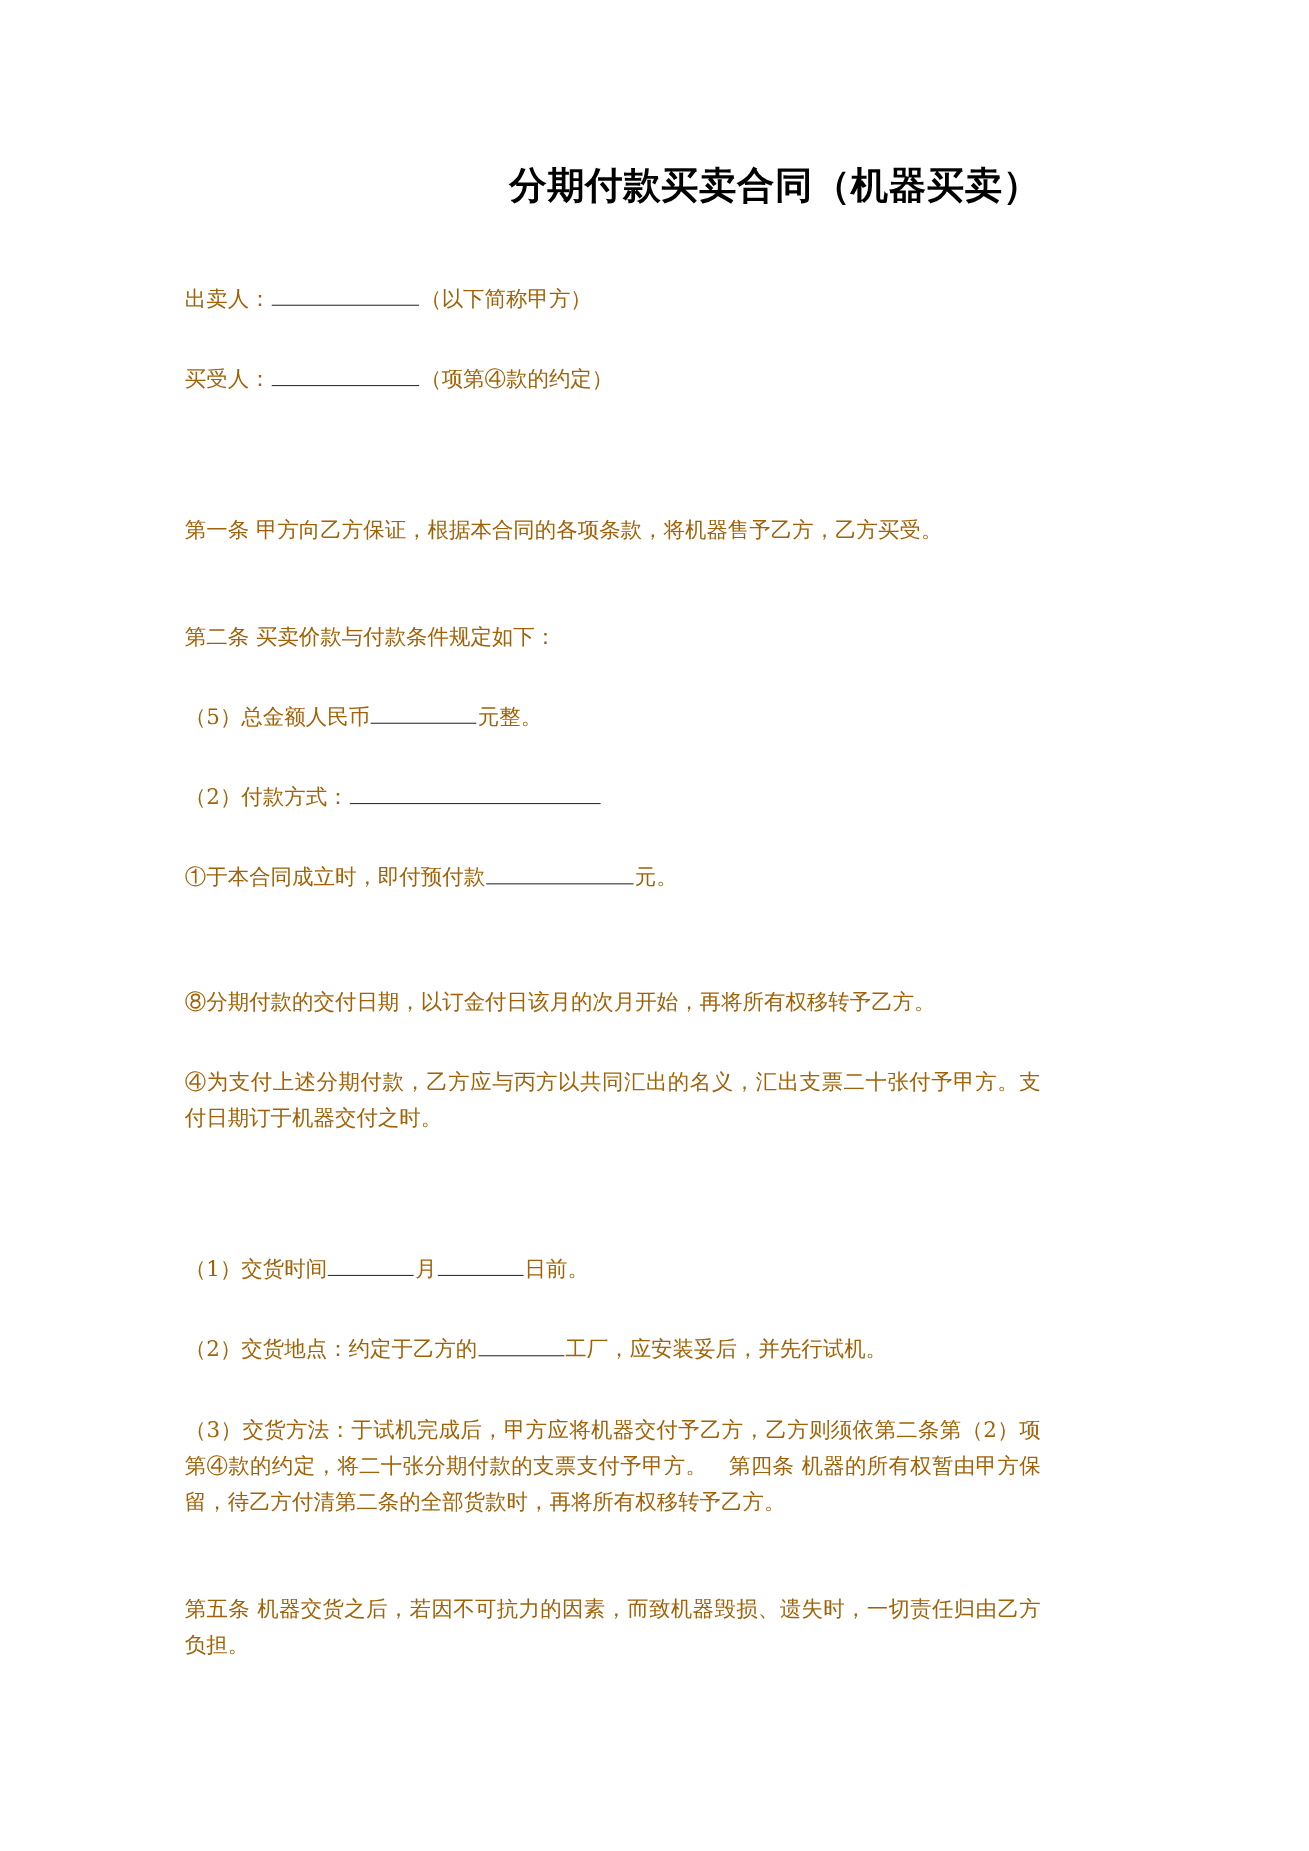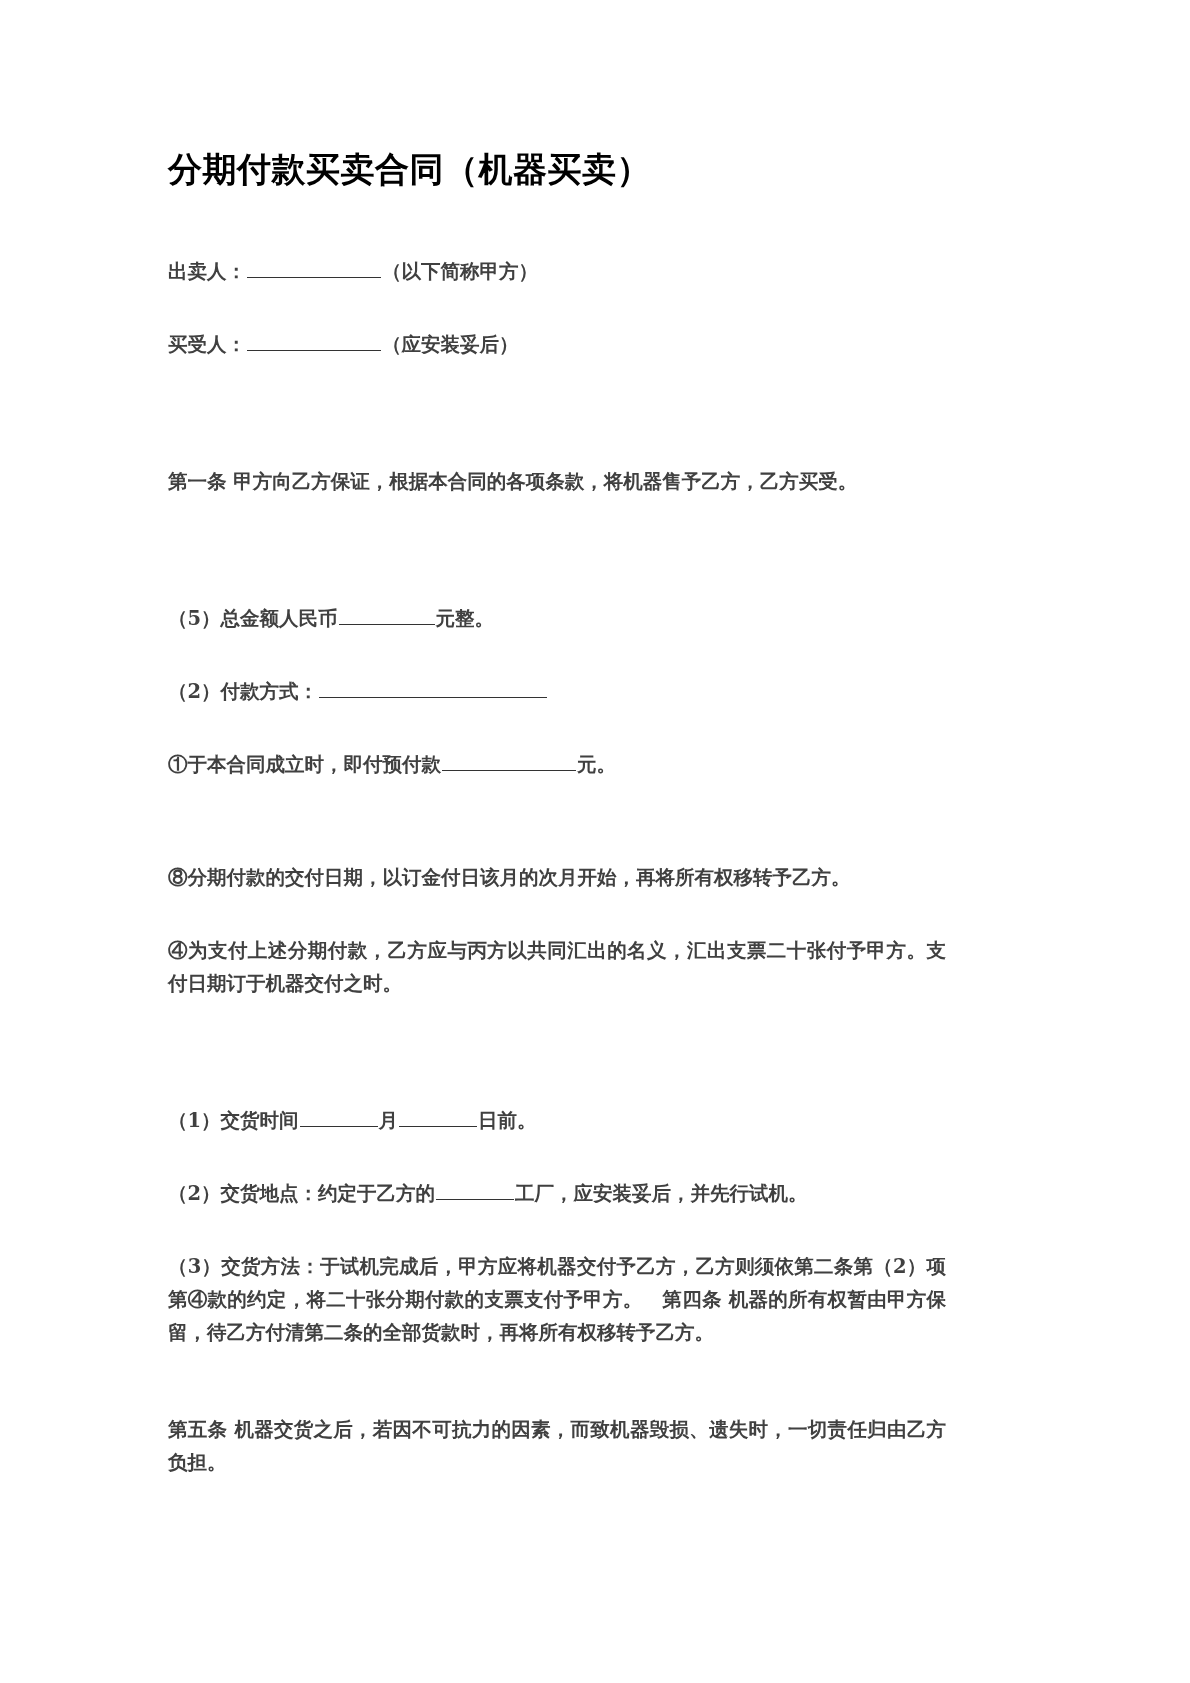--- a/index.html
+++ b/index.html
@@ -23,35 +23,34 @@
     position: absolute;
     left: 168px;
     top: 0;
     width: 778px;
   }
   .doc-title {
     font-family: "DejaVu Serif", "Liberation Serif", serif;
     font-weight: bold;
     font-size: 34px;
     line-height: 1.25;
-    text-align: left;
+    text-align: right;
     margin: 0;
     padding-top: 148px;
     letter-spacing: 0.5px;
     color: #000000;
   }
   .para {
     font-size: 19.5px;
     line-height: 33px;
     text-align: justify;
     text-justify: inter-ideograph;
     margin: 0;
-    color: #404040;
+    color: #a16207;
     white-space: pre-wrap;
-    font-weight: bold;
   }
   .gap-xl { height: 64px; }
   .gap-lg { height: 40px; }
   .blank {
     display: inline-block;
     border-bottom: 1.4px solid #333333;
     vertical-align: baseline;
     height: 1em;
     margin: 0 1px;
   }
@@ -67,31 +66,32 @@
   <div class="content">
 
     <h1 class="doc-title">分期付款买卖合同（机器买卖）</h1>
 
     <div class="gap-xl"></div>
 
     <p class="para"><span>出卖人：</span><span class="blank w-long"></span><span>（以下简称甲方）</span></p>
 
     <div class="gap-lg"></div>
 
-    <p class="para"><span>买受人：</span><span class="blank w-long"></span><span>（应安装妥后）</span></p>
+    <p class="para"><span>买受人：</span><span class="blank w-long"></span><span>（项第④款的约定）</span></p>
 
     <div class="gap-lg"></div>
 
 
     <div class="gap-xl"></div>
 
     <p class="para">第一条 甲方向乙方保证，根据本合同的各项条款，将机器售予乙方，乙方买受。</p>
 
     <div class="gap-xl"></div>
 
+    <p class="para">第二条 买卖价款与付款条件规定如下：</p>
 
     <div class="gap-lg"></div>
 
     <p class="para"><span>（5）总金额人民币</span><span class="blank w-short"></span><span>元整。</span></p>
 
     <div class="gap-lg"></div>
 
     <p class="para"><span>（2）付款方式：</span><span class="blank w-xlong"></span></p>
 
     <div class="gap-lg"></div>

